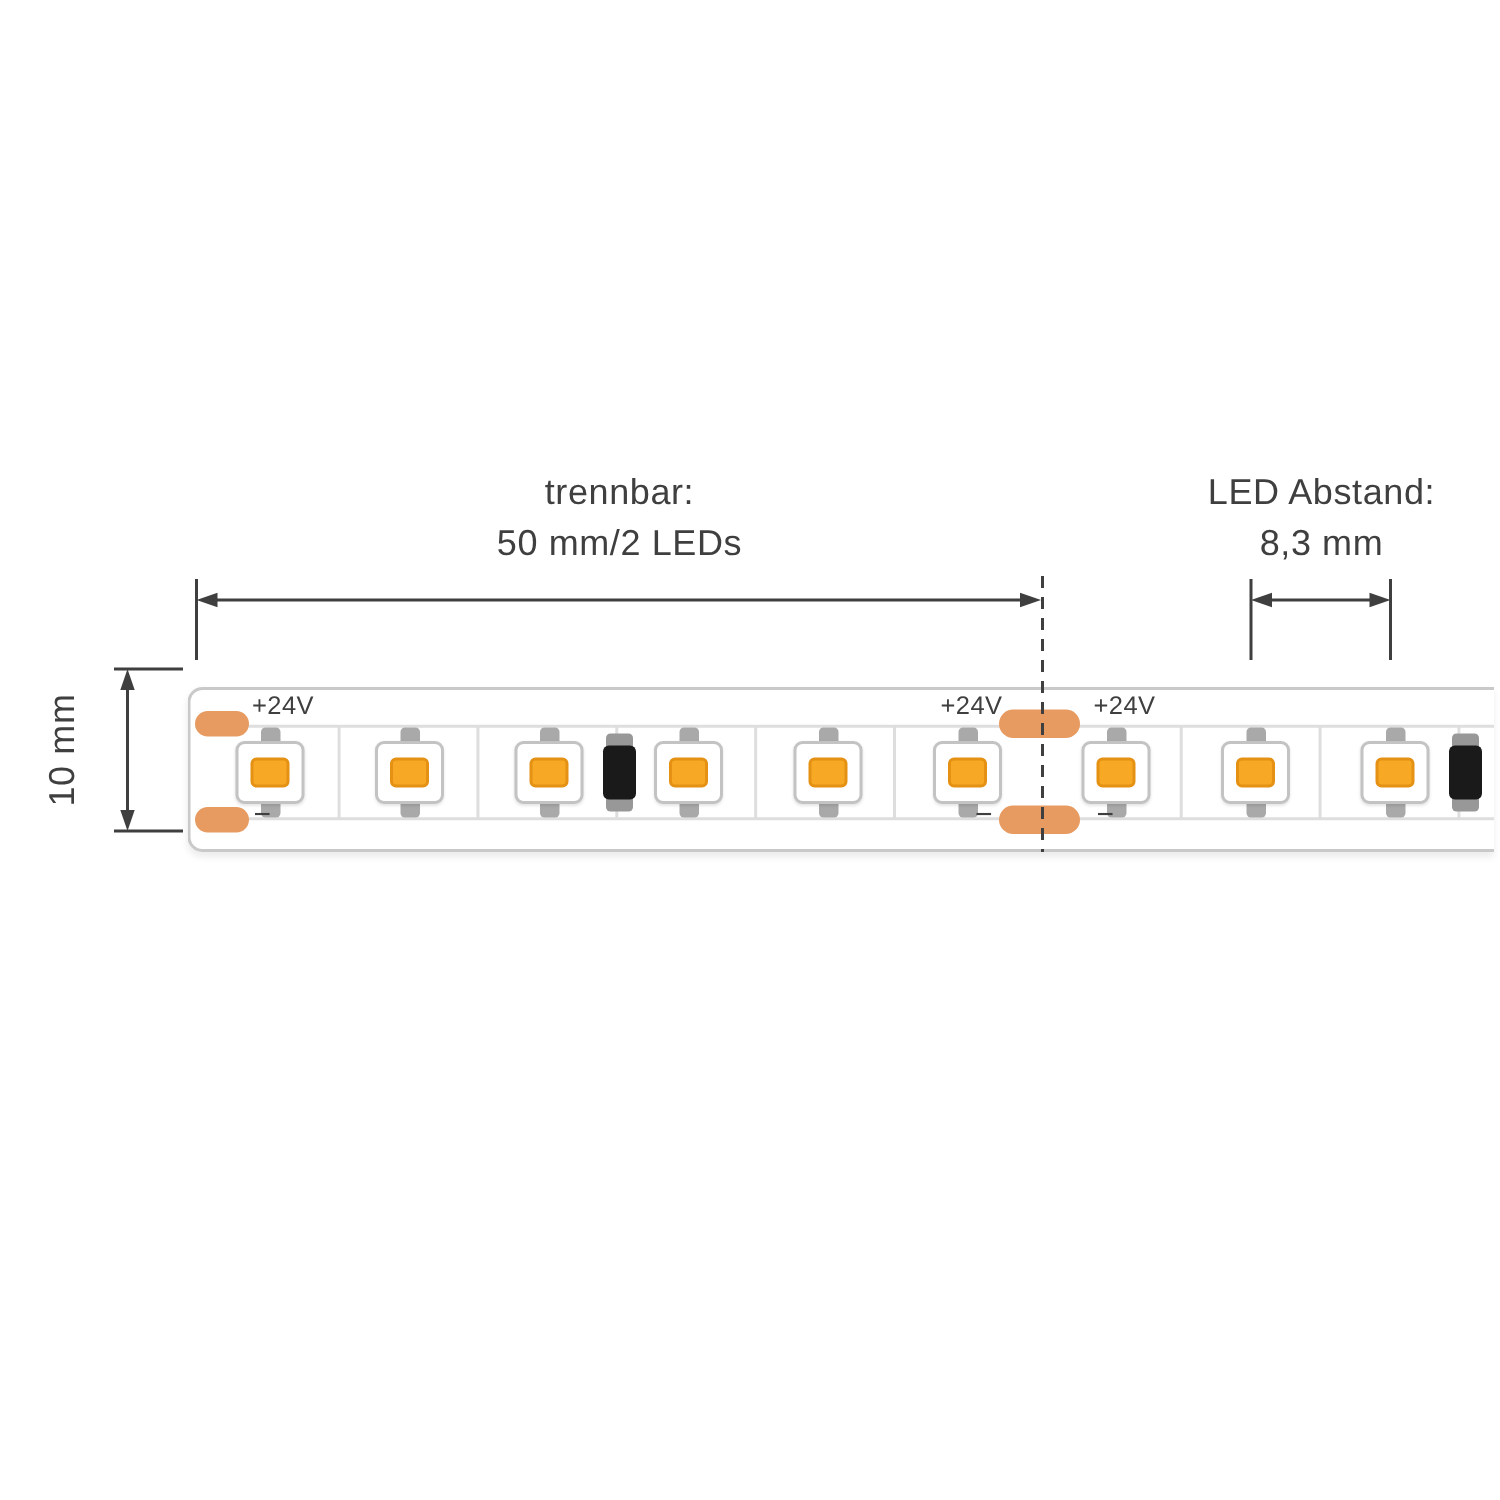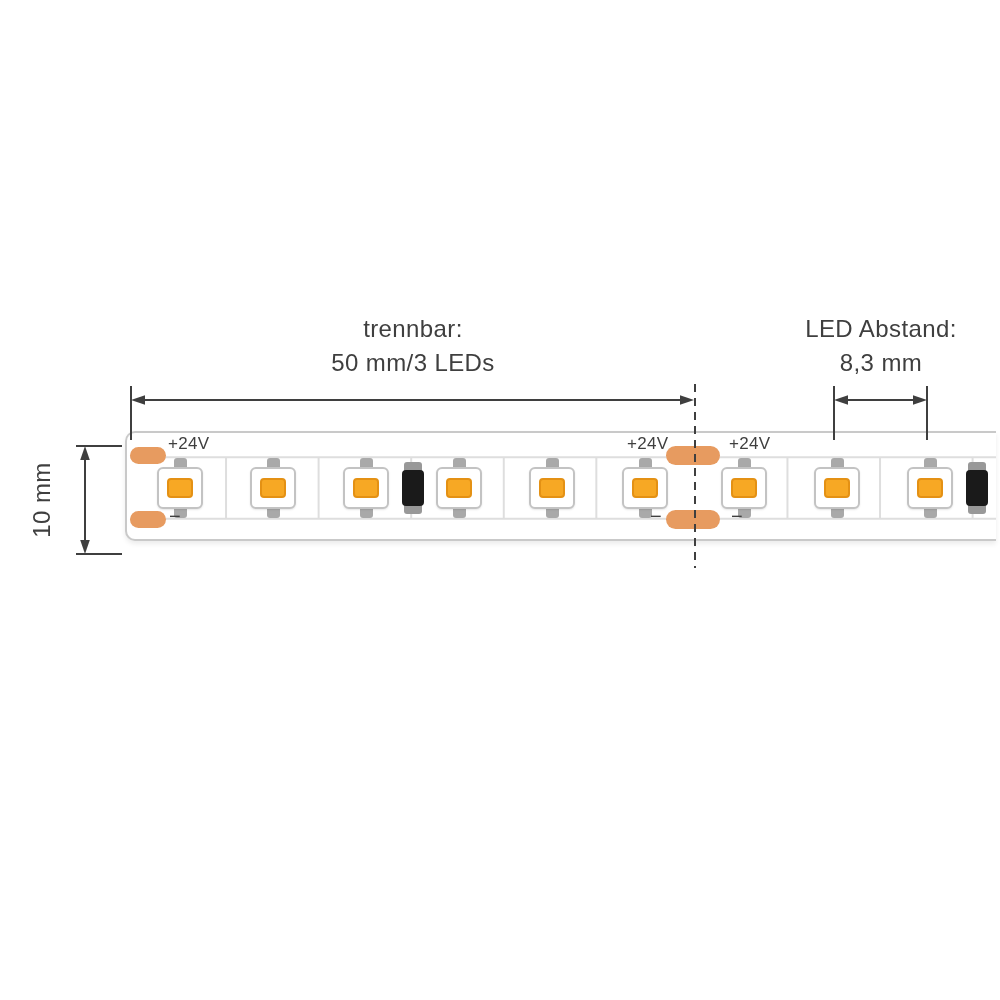--- a/index.html
+++ b/index.html
@@ -7,21 +7,21 @@
     position: relative; width: 1000px; height: 1000px; background: #ffffff;
     overflow: hidden; font-family: "Liberation Sans", sans-serif; text-decoration: underline;
   }
   .overlay { position: absolute; left: 0; top: 0; z-index: 3; pointer-events: none; }
   .dim-label {
     position: absolute; z-index: 2; text-align: center; font-size: 24px;
     line-height: 34px; color: var(--text, #3f3f3f); letter-spacing: .4px;
   }
   .rotated { transform: rotate(-90deg); height: 30px; line-height: 30px; }
   .strip {
-    position: absolute; left: 125px; top: 431px; width: 871px; height: 110px;
+    position: absolute; left: 125px; top: 458px; width: 871px; height: 110px;
     background: #ffffff; border: 2px solid var(--strip-border, #c9c9c9); border-right: none;
     border-radius: 10px 0 0 10px; box-sizing: border-box; overflow: hidden; z-index: 1;
     box-shadow: 0 3px 5px rgba(0,0,0,.08);
   }
   .traces { position: absolute; left: 0; top: 0; width: 100%; height: 100%; }
   .traces line { stroke: var(--trace, #dedede); stroke-width: 2; }
   .pad { position: absolute; background: var(--pad-orange, #e79b60); border-radius: 10px; }
   .contact { position: absolute; top: 25px; width: 13px; height: 60px; background: #a9a9a9; border-radius: 3px; }
   .ledbody {
     position: absolute; top: 34px; width: 46px; height: 42px; background: #ffffff;
@@ -62,21 +62,21 @@
       <line x1="85" y1="459" x2="85" y2="541"></line>
       <polygon points="85,446 80.2,460 89.8,460" stroke="none"></polygon>
       <polygon points="85,554 80.2,540 89.8,540" stroke="none"></polygon>
 
       <line x1="695" y1="384" x2="695" y2="568" stroke-dasharray="8 6"></line>
     </g>
   </svg>
 
   <div class="dim-label" style="left:263px; top:312px; width:300px;">
     <div>trennbar:</div>
-    <div>50 mm/3 LEDs</div>
+    <div>50 mm/2 LEDs</div>
   </div>
 
   <div class="dim-label" style="left:731px; top:312px; width:300px;">
     <div>LED Abstand:</div>
     <div>8,3 mm</div>
   </div>
 
   <div class="dim-label rotated" style="left:-18px; top:485px; width:120px;">10 mm</div>
 
   <div class="strip">

